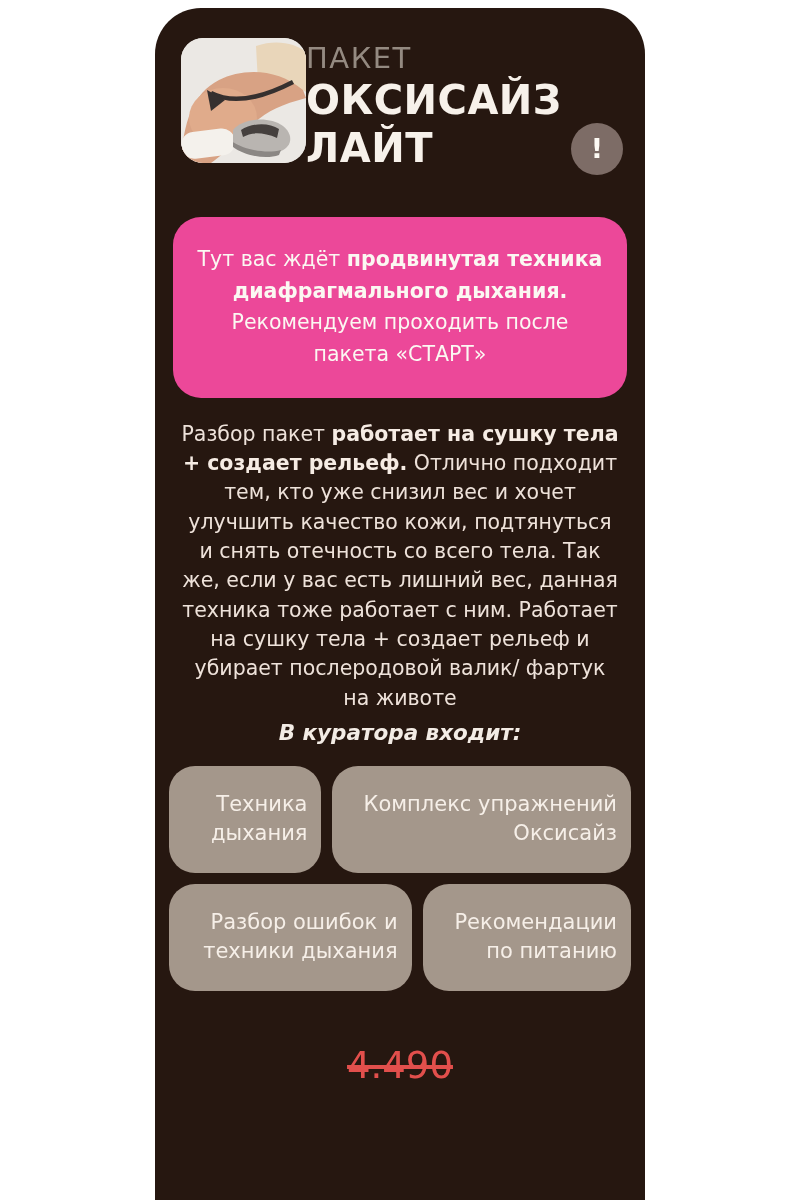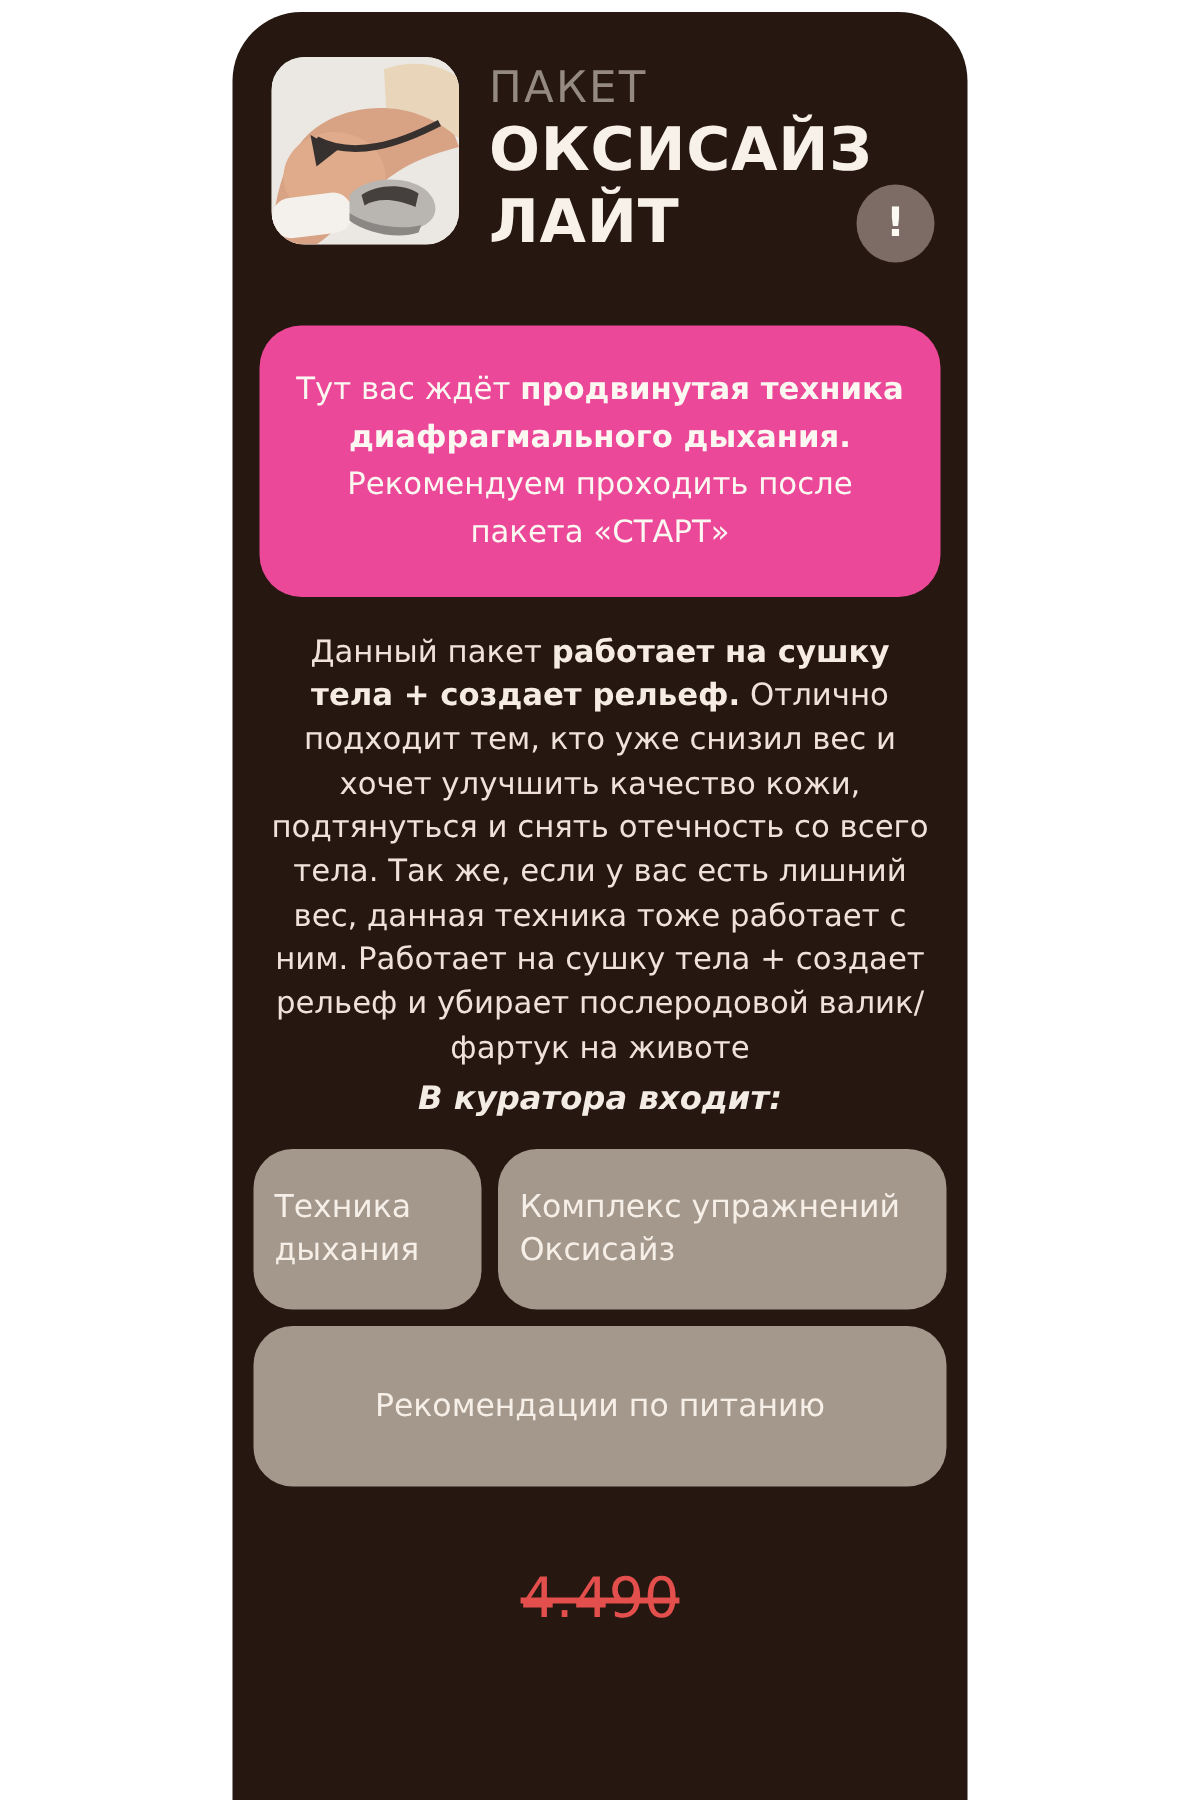--- a/index.html
+++ b/index.html
@@ -17,21 +17,20 @@
     margin: 8px auto 0;
     background: #261710;
     border-radius: 46px 46px 0 0;
     box-sizing: border-box;
     padding: 30px 12px 0;
     overflow: hidden;
   }
   
   .header {
     display: flex;
-    gap: 20px;
     padding: 0 4px 0 14px;
     justify-content: flex-end;
   }
   .thumb {
     flex: 0 0 auto;
     width: 125px;
     height: 125px;
     border-radius: 22px;
     overflow: hidden;
     background: #ebe8e4;
@@ -108,21 +107,21 @@
     gap: 11px;
   }
   .prow { display: flex; gap: 11px; }
   .pbox {
     background: #a4978b;
     border-radius: 26px;
     min-height: 107px;
     display: flex;
     align-items: center;
     justify-content: center;
-    text-align: left;
+    text-align: right;
     color: #f6efe8;
     font-size: 21px;
     line-height: 1.4;
     padding: 8px 14px;
     box-sizing: border-box;
   }
   .pbox.small { flex: 0 0 33%; }
   .pbox.mid   { flex: 0 0 52.5%; }
   .pbox.grow  { flex: 1; }
   
@@ -173,31 +172,32 @@
         </div>
       </div>
     </div>
   </div>
 
   <div class="info-box">
     <span>Тут вас ждёт </span><b>продвинутая техника диафрагмального дыхания.</b><span> Рекомендуем проходить после пакета «СТАРТ»</span>
   </div>
 
   <div class="desc">
-    <span>Данный пакет </span><b>работает на сушку тела + создает рельеф.</b><span> Отлично подходит тем, кто уже снизил вес и хочет улучшить качество кожи, подтянуться и снять отечность со всего тела. Так же, если у вас есть лишний вес, данная техника тоже работает с ним. Работает на сушку тела + создает рельеф и убирает послеродовой валик/ фартук на животе</span>
+    <span>Разбор пакет </span><b>работает на сушку тела + создает рельеф.</b><span> Отлично подходит тем, кто уже снизил вес и хочет улучшить качество кожи, подтянуться и снять отечность со всего тела. Так же, если у вас есть лишний вес, данная техника тоже работает с ним. Работает на сушку тела + создает рельеф и убирает послеродовой валик/ фартук на животе</span>
   </div>
 
   <div class="program-heading">В куратора входит:</div>
 
   <div class="program">
     <div class="prow">
       <div class="pbox small">Техника дыхания</div>
       <div class="pbox grow">Комплекс упражнений Оксисайз</div>
     </div>
     <div class="prow">
+      <div class="pbox mid">Разбор ошибок и техники дыхания</div>
       <div class="pbox grow">Рекомендации по питанию</div>
     </div>
   </div>
 
   <div class="pricing">
     <div>
       <span class="old-price">4.490</span>
     </div>
 
   </div>

